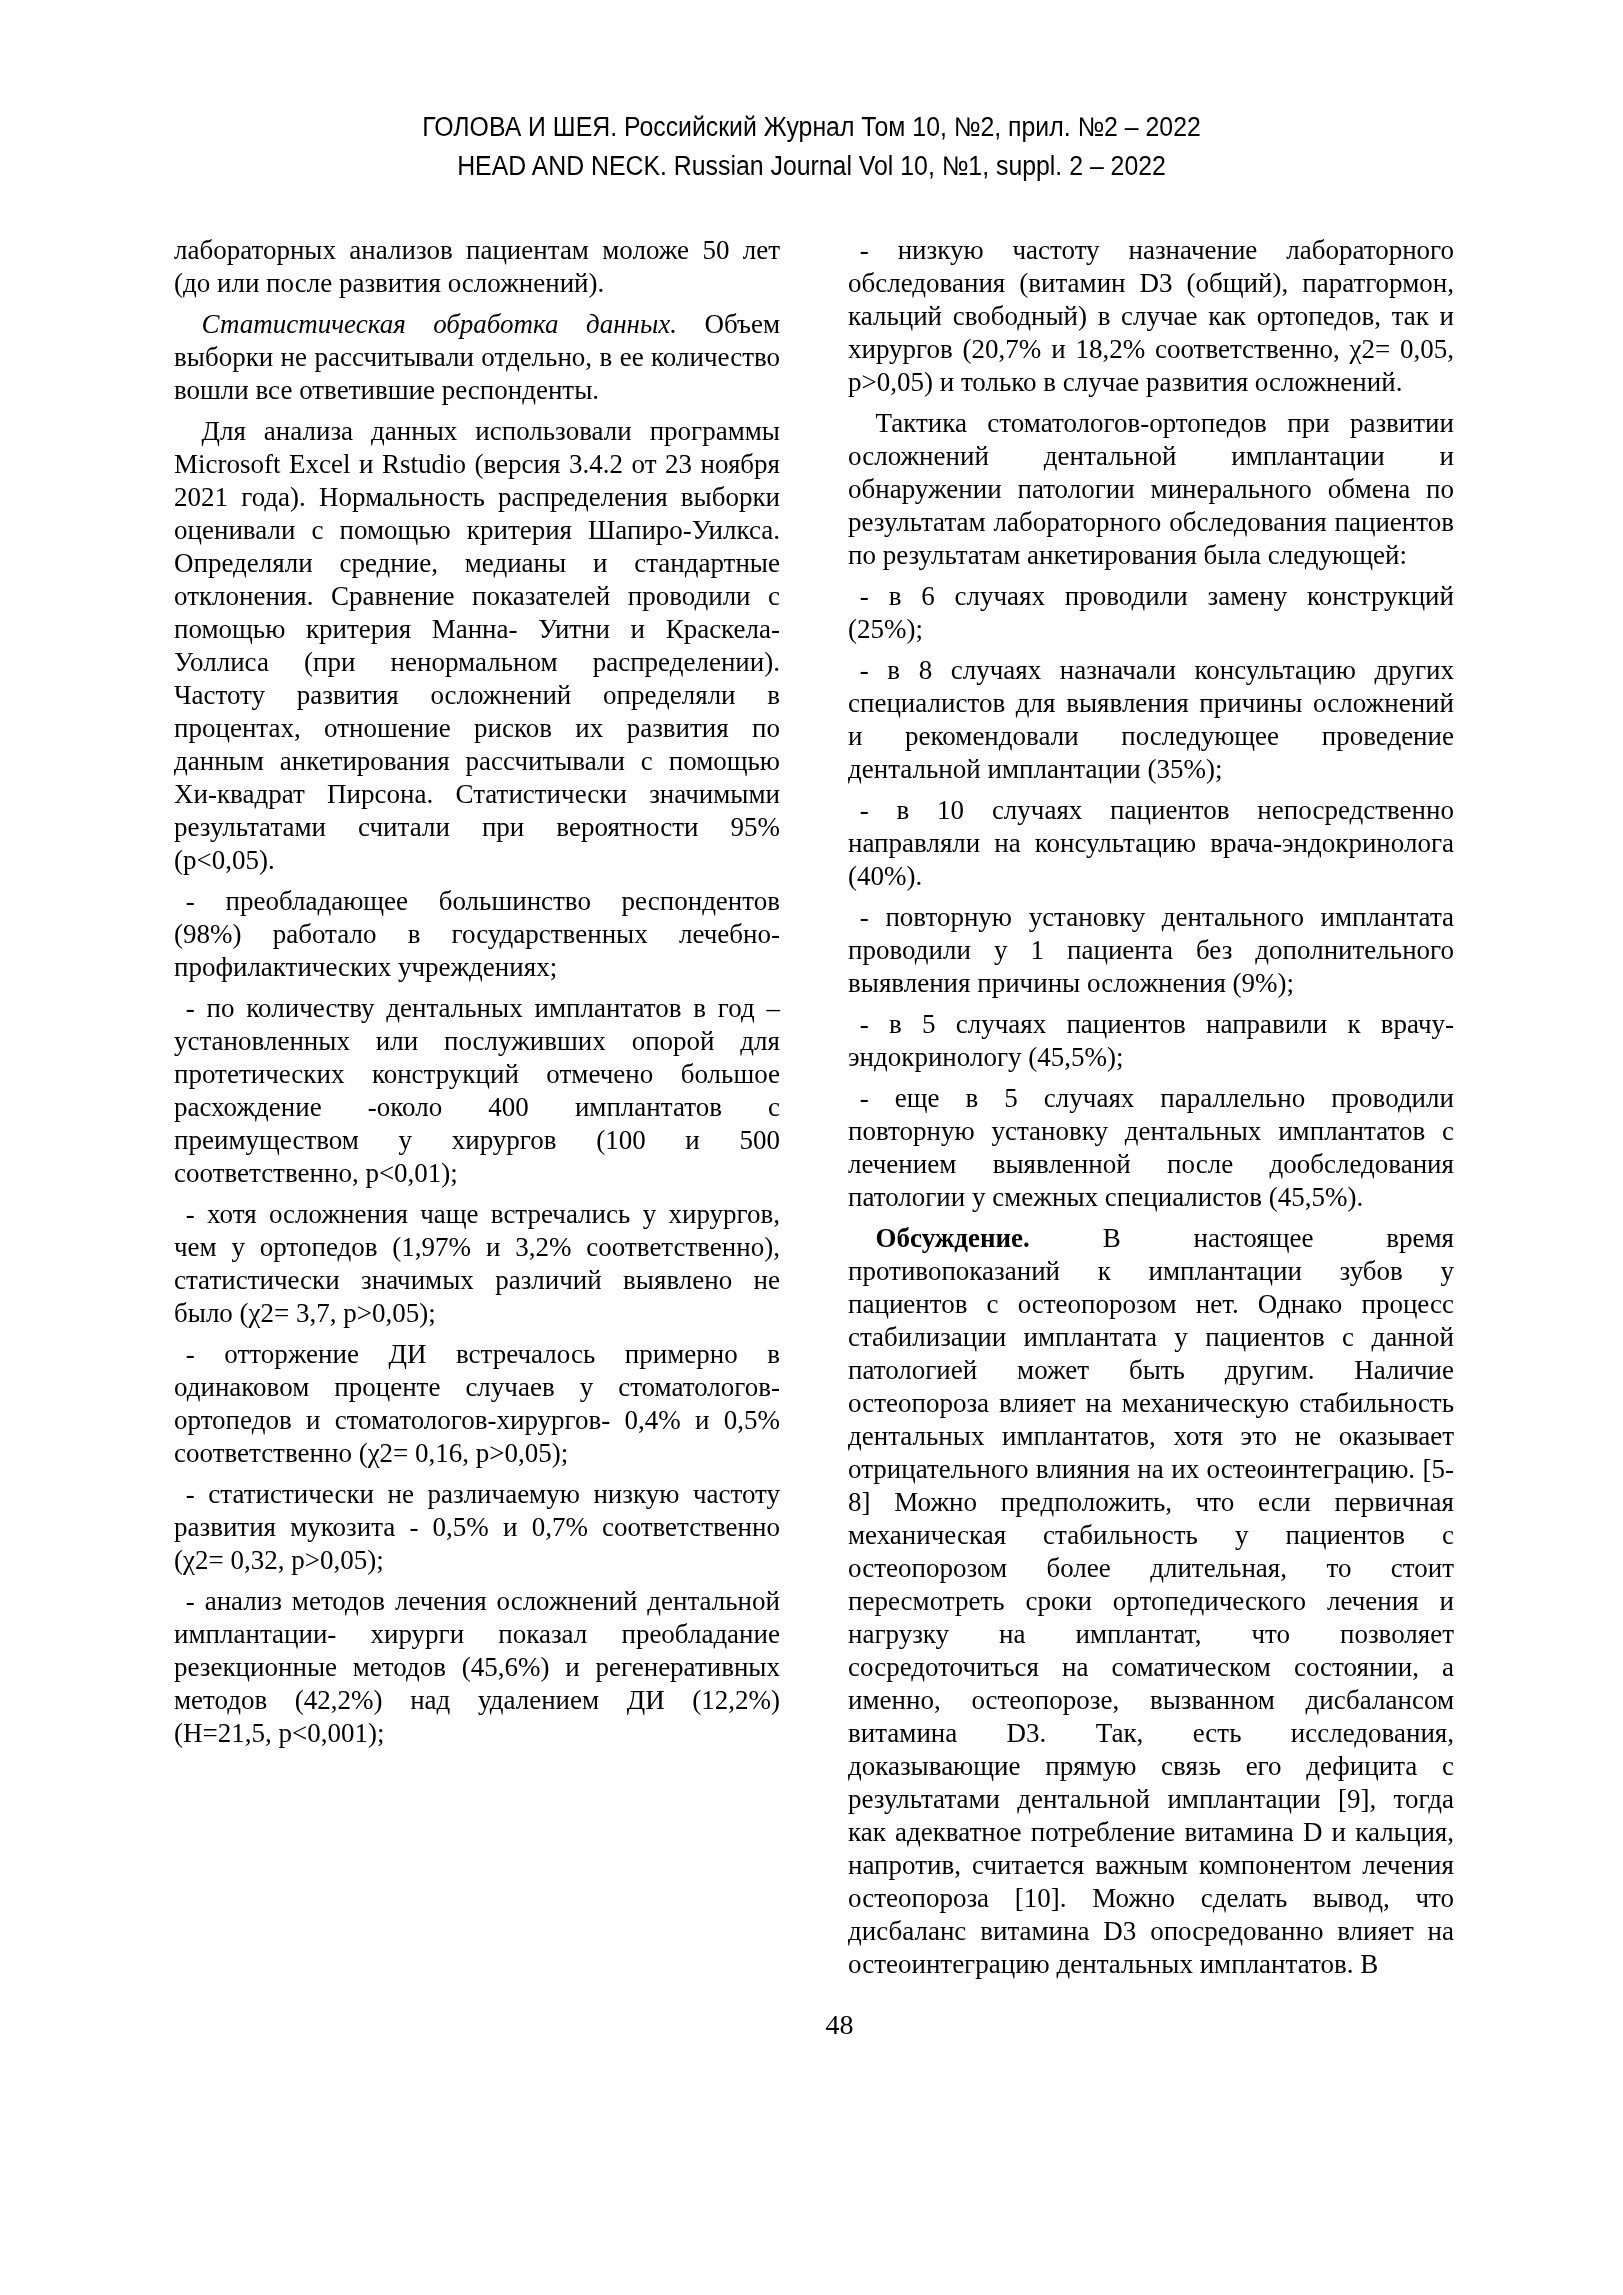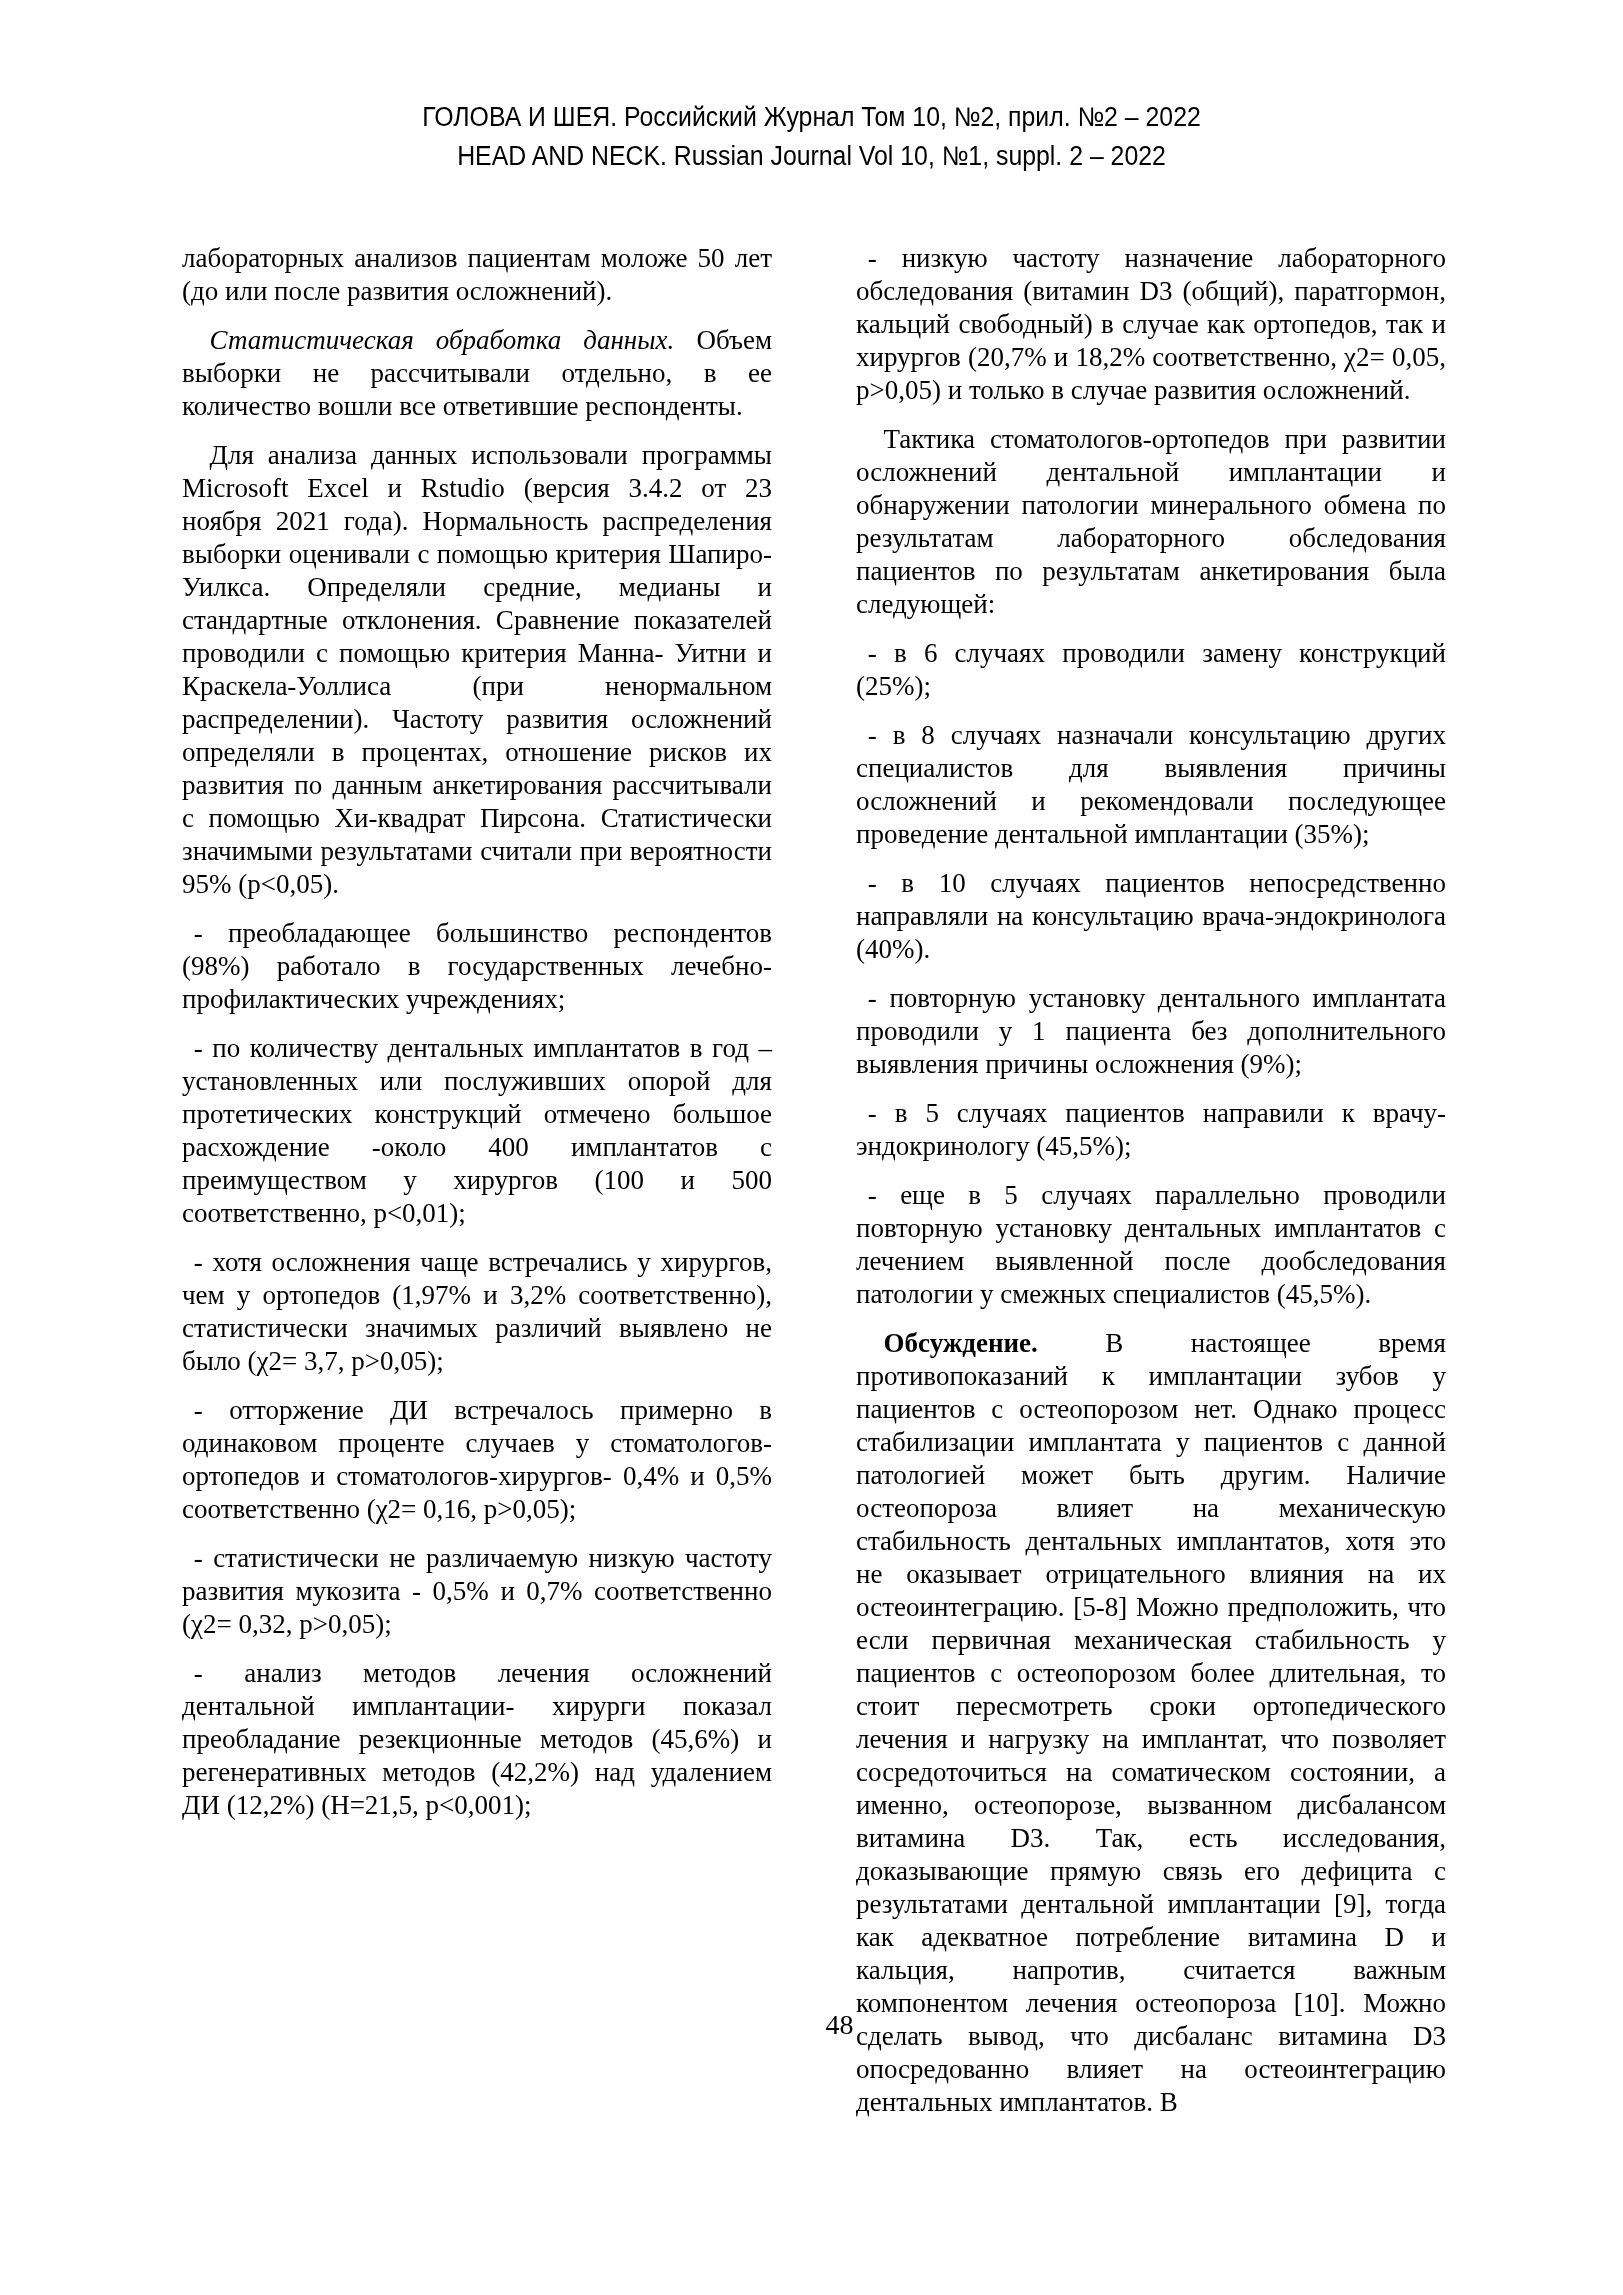--- a/index.html
+++ b/index.html
@@ -7,42 +7,42 @@
     position: relative;
     width: 1623px;
     height: 2295px;
     background: #ffffff;
     color: #000000;
     font-family: "Liberation Serif", serif;
     overflow: hidden;
   }
   .header {
     position: absolute;
-    top: 98px;
+    top: 108px;
     left: 0;
     width: 1623px;
     text-align: center;
     font-family: "Liberation Sans", sans-serif;
     font-size: 27px;
     line-height: 39px;
     font-weight: 400;
   }
   .header-line { display: block; transform: scaleX(0.92); transform-origin: 50% 50%; white-space: nowrap; }
   .col {
     position: absolute;
     top: 226px;
     width: 622px;
     font-size: 27px;
     line-height: 33px;
     text-align: justify;
     text-justify: inter-word;
   }
   .col-left  { left: 166px; }
   .col-right { left: 840px; }
-  .col p { margin: 16px; padding: 0; }
+  .col p { margin: 8px; padding: 0; }
   p.ind  { text-indent: 27.5px; }
   p.dash { text-indent: 11.8px; }
   p.cont { text-indent: 0; }
   .lead-italic { font-style: italic; }
   .lead-bold   { font-weight: 700; }
   .pagenum {
     position: absolute;
     top: 2008px;
     left: 0;
     width: 1623px;

